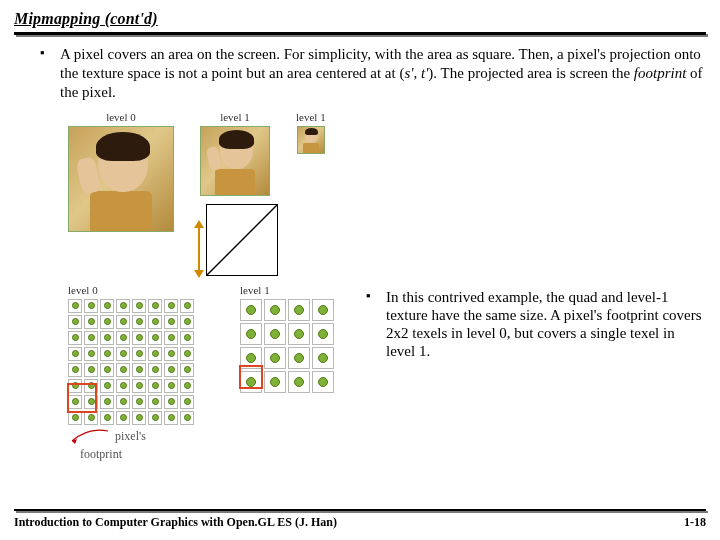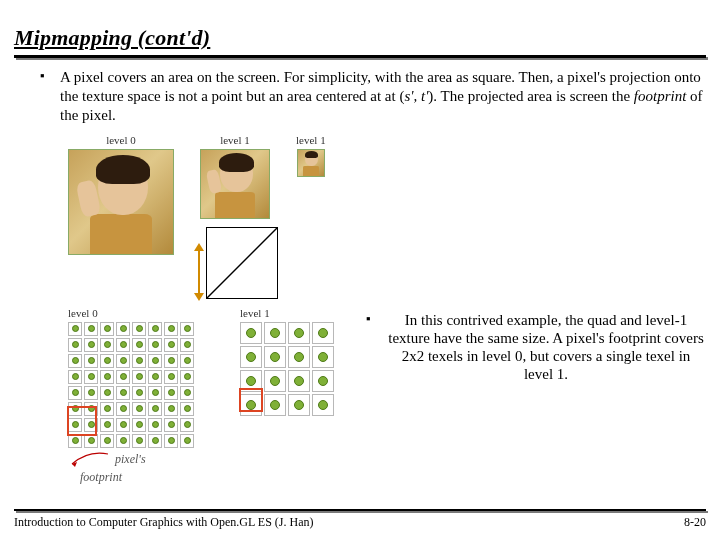--- a/index.html
+++ b/index.html
@@ -1,19 +1,19 @@
 <!DOCTYPE html>
 <html><head>
 <meta charset="utf-8">
 <style>
   * { margin: 0; padding: 0; box-sizing: border-box; }
   body { width: 720px; height: 540px; background: #fff; font-family: "Times New Roman", Times, serif; color: #000; position: relative; }
   .slide { padding: 10px 14px 0 14px; }
   .title-wrap { margin-bottom: 6px; }
-  .title { font-size: 22px; font-style: italic; font-weight: bold; text-decoration: underline; letter-spacing: .2px; margin-top: 15px; }
+  .title { font-size: 16px; font-style: italic; font-weight: bold; text-decoration: underline; letter-spacing: .2px; }
   .title-rule { height: 3px; background: #000; margin-top: 4px; box-shadow: 2px 2px 0 #7a7a7a; }
   ul.b1 { list-style: none; padding-left: 30px; margin-top: 10px; }
   ul.b1 > li { position: relative; padding-left: 16px; font-size: 15px; line-height: 1.28; }
   ul.b1 > li::before { content: "\25AA"; position: absolute; left: -4px; top: 0; font-size: 13px; }
   .em { font-style: italic; }
   .figrow { display: flex; align-items: flex-start; gap: 18px; margin: 8px 0 0 54px; }
   .figcol { display: flex; flex-direction: column; align-items: center; font-size: 11px; color: #333; }
   .thumb { background: linear-gradient(135deg,#c6a25a 0%, #e0c88a 45%, #b38a3b 100%); border: 1px solid #8a6; position: relative; overflow: hidden; }
   .thumb.l0 { width: 106px; height: 106px; }
   .thumb.l1 { width: 70px; height: 70px; }
@@ -37,28 +37,28 @@
   .texgrid { display:grid; gap:2px; }
   .t0 { grid-template-columns: repeat(8, 14px); grid-auto-rows: 14px; }
   .t1 { grid-template-columns: repeat(4, 22px); grid-auto-rows: 22px; }
   .cell { background:#fff; border:1px solid #b8b8b8; position:relative; }
   .dot { position:absolute; left:50%; top:50%; width:7px;height:7px; margin:-3.5px 0 0 -3.5px; background:#7fb037; border-radius:50%; border:1px solid #4e7a17; }
   .t1 .dot { width:10px;height:10px;margin:-5px 0 0 -5px; }
   .hi0 { position:absolute; border:2px solid #d42; width:30px; height:30px; left:-1px; top:84px; }
   .hi1 { position:absolute; border:2px solid #d42; width:24px; height:24px; left:-1px; top:66px; }
   .gridwrap { position:relative; display:inline-block; }
   .figcol2 { display:flex; flex-direction:column; align-items:flex-start; font-size:11px; color:#333; margin-right:24px; }
-  .fp { font-style:italic; font-size:12px; color:#555; margin-top:4px; }
+  .fp { font-size:12px; color:#555; margin-top:4px; }
   .fp svg { vertical-align:top; }
   .right-list { margin-left: 4px; }
   .right-list ul.b1 { margin-top: 0; padding-left: 8px; }
-  .right-list ul.b1 > li { font-size: 15px; line-height: 1.22; margin-bottom:4px;text-align:center; }
+  .right-list ul.b1 > li { font-size: 15px; line-height: 1.22; margin-bottom:4px; }
   .footwrap { position:absolute; left:14px; right:14px; bottom:10px; }
   .foot-rule { height:2px; background:#000; box-shadow: 2px 2px 0 #7a7a7a; margin-bottom:4px; }
-  .foot { display:flex; justify-content:space-between; font-size:12px; }
+  .foot { display:flex; justify-content:space-between; font-size:12px;font-weight:bold; }
   .sub { font-size: .72em; vertical-align: sub; }
   .nowrap { white-space: nowrap; }
 </style>
 </head>
 <body>
 
 <div class="slide">
   <div class="title-wrap">
     <div class="title">Mipmapping (cont'd)</div>
     <div class="title-rule"></div>
@@ -385,15 +385,15 @@
         <li>In this contrived example, the quad and level-1 texture have the same size. A pixel's footprint covers 2x2 texels in level 0, but covers a single texel in level 1.</li>
       </ul>
     </div>
   </div>
 </div>
 
 <div class="footwrap">
   <div class="foot-rule"></div>
   <div class="foot">
     <span>Introduction to Computer Graphics with Open.GL ES (J. Han)</span>
-    <span>8-20</span>
+    <span>1-18</span>
   </div>
 </div>
 
 </body></html>

